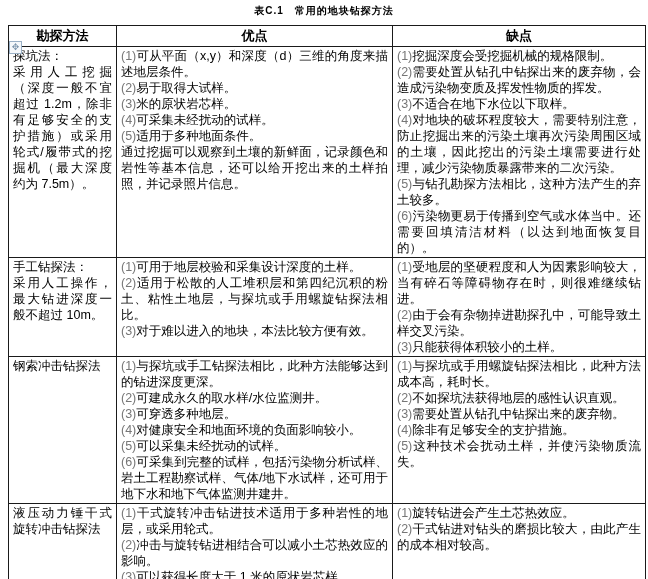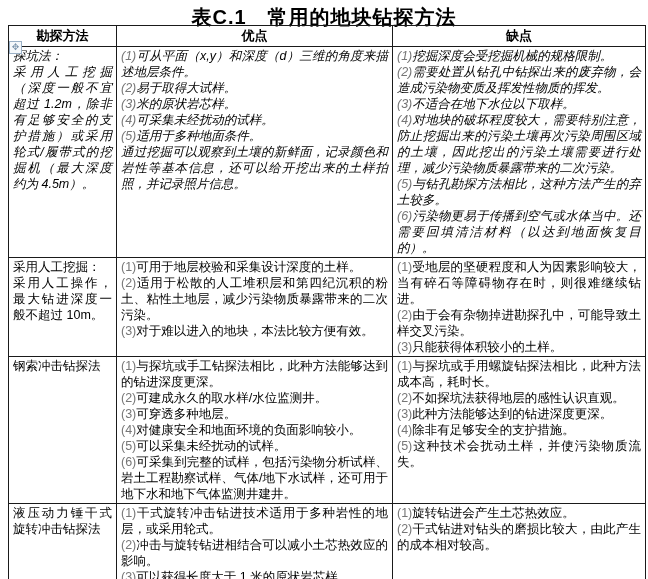--- a/index.html
+++ b/index.html
@@ -2,39 +2,39 @@
 <html><head>
 <meta charset="utf-8">
 <style>
   html,body{margin:0;padding:0;}
   body{
     width:648px;height:579px;overflow:hidden;background:#ffffff;
     font-family:"Liberation Sans","DejaVu Sans",sans-serif;
     color:#000;position:relative;
   }
   .doc-title{
-    text-align:center;font-size:20px;font-weight:bold;
+    text-align:center;font-size:10px;font-weight:bold;
     padding-top:4px;height:21px;letter-spacing:1px;
   }
   .tbl-wrap{position:relative;margin-left:8px;width:637px;}
   table.main{
     border-collapse:collapse;table-layout:fixed;width:637px;
     font-size:12.5px;line-height:16px;
   }
   table.main td,table.main th{
     border:1px solid #1a1a1a;vertical-align:top;
     padding:1px 4px 1px 4px;overflow:hidden;
   }
   table.main th{
     font-weight:bold;text-align:center;vertical-align:middle;
     font-size:13px;padding:2px;margin-top:16px;
   }
   col.c1{width:108px;} col.c2{width:276px;} col.c3{width:253px;}
   tr.hdr{height:20px;}
-  tr.r0{height:192px;font-style:italic;} tr.r1{height:84px;} tr.r2{height:142px;} tr.r3{height:108px;}
+  tr.r0{height:192px;} tr.r1{height:84px;} tr.r2{height:142px;} tr.r3{height:108px;}
   .li,.mline{text-align:justify;}
   .num{color:#767676;}
   
   .move-handle{
     position:absolute;left:1px;top:16px;width:11px;height:11px;
     border:1px solid #9ab0c6;background:#f5f8fb;
     display:flex;align-items:center;justify-content:center;
     font-size:9px;color:#7d96ad;line-height:1;
   }
 </style>
@@ -55,47 +55,47 @@
       <tr class="hdr">
         <th>勘探方法</th>
         <th>优点</th>
         <th>缺点</th>
       </tr>
     </thead>
     <tbody>
         <tr class="r0">
           <td>
             <div class="mline">探坑法：</div>
-            <div class="mline">采用人工挖掘（深度一般不宜超过 1.2m，除非有足够安全的支护措施）或采用轮式/履带式的挖掘机（最大深度约为 4.5m）。</div>
+            <div class="mline">采用人工挖掘（深度一般不宜超过 1.2m，除非有足够安全的支护措施）或采用轮式/履带式的挖掘机（最大深度约为 7.5m）。</div>
           </td>
           <td>
             <div class="li"><span class="num">(1)</span><span>可从平面（x,y）和深度（d）三维的角度来描述地层条件。</span></div>
             <div class="li"><span class="num">(2)</span><span>易于取得大试样。</span></div>
             <div class="li"><span class="num">(3)</span><span>米的原状岩芯样。</span></div>
             <div class="li"><span class="num">(4)</span><span>可采集未经扰动的试样。</span></div>
             <div class="li"><span class="num">(5)</span><span>适用于多种地面条件。</span></div>
             <div class="li"><span>通过挖掘可以观察到土壤的新鲜面，记录颜色和岩性等基本信息，还可以给开挖出来的土样拍照，并记录照片信息。</span></div>
           </td>
           <td>
             <div class="li"><span class="num">(1)</span><span>挖掘深度会受挖掘机械的规格限制。</span></div>
             <div class="li"><span class="num">(2)</span><span>需要处置从钻孔中钻探出来的废弃物，会造成污染物变质及挥发性物质的挥发。</span></div>
             <div class="li"><span class="num">(3)</span><span>不适合在地下水位以下取样。</span></div>
             <div class="li"><span class="num">(4)</span><span>对地块的破坏程度较大，需要特别注意，防止挖掘出来的污染土壤再次污染周围区域的土壤，因此挖出的污染土壤需要进行处理，减少污染物质暴露带来的二次污染。</span></div>
             <div class="li"><span class="num">(5)</span><span>与钻孔勘探方法相比，这种方法产生的弃土较多。</span></div>
             <div class="li"><span class="num">(6)</span><span>污染物更易于传播到空气或水体当中。还需要回填清洁材料（以达到地面恢复目的）。</span></div>
           </td>
         </tr>
         <tr class="r1">
           <td>
-            <div class="mline">采用人工挖掘：</div>
+            <div class="mline">手工钻探法：</div>
             <div class="mline">采用人工操作，最大钻进深度一般不超过 10m。</div>
           </td>
           <td>
             <div class="li"><span class="num">(1)</span><span>可用于地层校验和采集设计深度的土样。</span></div>
-            <div class="li"><span class="num">(2)</span><span>适用于松散的人工堆积层和第四纪沉积的粉土、粘性土地层，减少污染物质暴露带来的二次污染。</span></div>
+            <div class="li"><span class="num">(2)</span><span>适用于松散的人工堆积层和第四纪沉积的粉土、粘性土地层，与探坑或手用螺旋钻探法相比。</span></div>
             <div class="li"><span class="num">(3)</span><span>对于难以进入的地块，本法比较方便有效。</span></div>
           </td>
           <td>
             <div class="li"><span class="num">(1)</span><span>受地层的坚硬程度和人为因素影响较大，当有碎石等障碍物存在时，则很难继续钻进。</span></div>
             <div class="li"><span class="num">(2)</span><span>由于会有杂物掉进勘探孔中，可能导致土样交叉污染。</span></div>
             <div class="li"><span class="num">(3)</span><span>只能获得体积较小的土样。</span></div>
           </td>
         </tr>
         <tr class="r2">
           <td>
@@ -105,21 +105,21 @@
             <div class="li"><span class="num">(1)</span><span>与探坑或手工钻探法相比，此种方法能够达到的钻进深度更深。</span></div>
             <div class="li"><span class="num">(2)</span><span>可建成永久的取水样/水位监测井。</span></div>
             <div class="li"><span class="num">(3)</span><span>可穿透多种地层。</span></div>
             <div class="li"><span class="num">(4)</span><span>对健康安全和地面环境的负面影响较小。</span></div>
             <div class="li"><span class="num">(5)</span><span>可以采集未经扰动的试样。</span></div>
             <div class="li"><span class="num">(6)</span><span>可采集到完整的试样，包括污染物分析试样、岩土工程勘察试样、气体/地下水试样，还可用于地下水和地下气体监测井建井。</span></div>
           </td>
           <td>
             <div class="li"><span class="num">(1)</span><span>与探坑或手用螺旋钻探法相比，此种方法成本高，耗时长。</span></div>
             <div class="li"><span class="num">(2)</span><span>不如探坑法获得地层的感性认识直观。</span></div>
-            <div class="li"><span class="num">(3)</span><span>此种方法能够达到的钻进深度更深。</span></div>
+            <div class="li"><span class="num">(3)</span><span>需要处置从钻孔中钻探出来的废弃物。</span></div>
             <div class="li"><span class="num">(4)</span><span>除非有足够安全的支护措施。</span></div>
             <div class="li"><span class="num">(5)</span><span>这种技术会扰动土样，并使污染物质流失。</span></div>
           </td>
         </tr>
         <tr class="r3">
           <td>
             <div class="mline">液压动力锤干式旋转冲击钻探法</div>
           </td>
           <td>
             <div class="li"><span class="num">(1)</span><span>干式旋转冲击钻进技术适用于多种岩性的地层，或采用轮式。</span></div>

